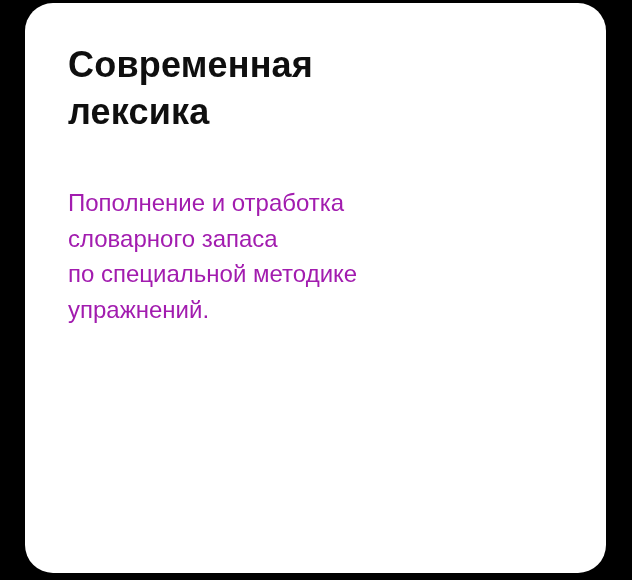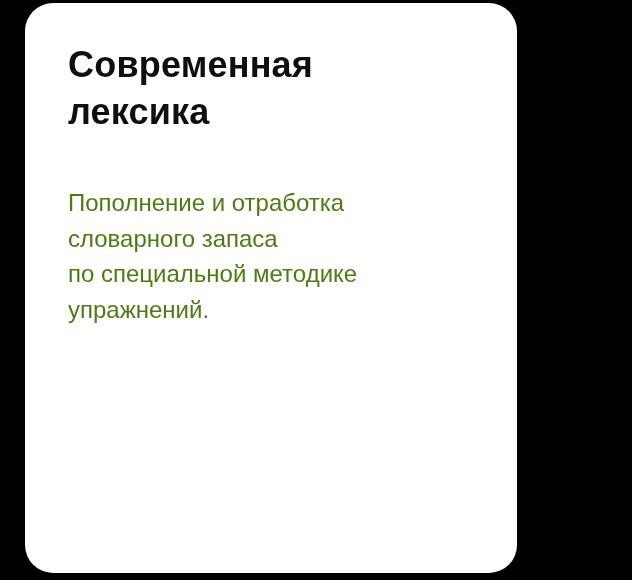--- a/index.html
+++ b/index.html
@@ -13,41 +13,41 @@
   body {
     background: #000000;
     font-family: "Liberation Sans", "DejaVu Sans", sans-serif;
     position: relative;
   }
 
   .card {
     position: absolute;
     left: 25px;
     top: 3px;
-    width: 492px;
+    width: 581px;
     height: 570px;
     background: #ffffff;
     border-radius: 28px;
     padding: 38px 44px 0 43px;
   }
 
   .card-title {
     font-size: 36px;
     line-height: 47px;
     font-weight: 700;
     letter-spacing: 0.2px;
     color: #0f0f0f;
     white-space: pre-line;
   }
 
   .card-paragraph {
     font-size: 24px;
     line-height: 35.5px;
     font-weight: 400;
-    color: #4d7c0f;
+    color: #a21caf;
     white-space: pre-line;
   }
 
   .card-paragraph.first {
     margin-top: 50px;
   }
 
   .card-paragraph.second {
     margin-top: 24px;
   }

